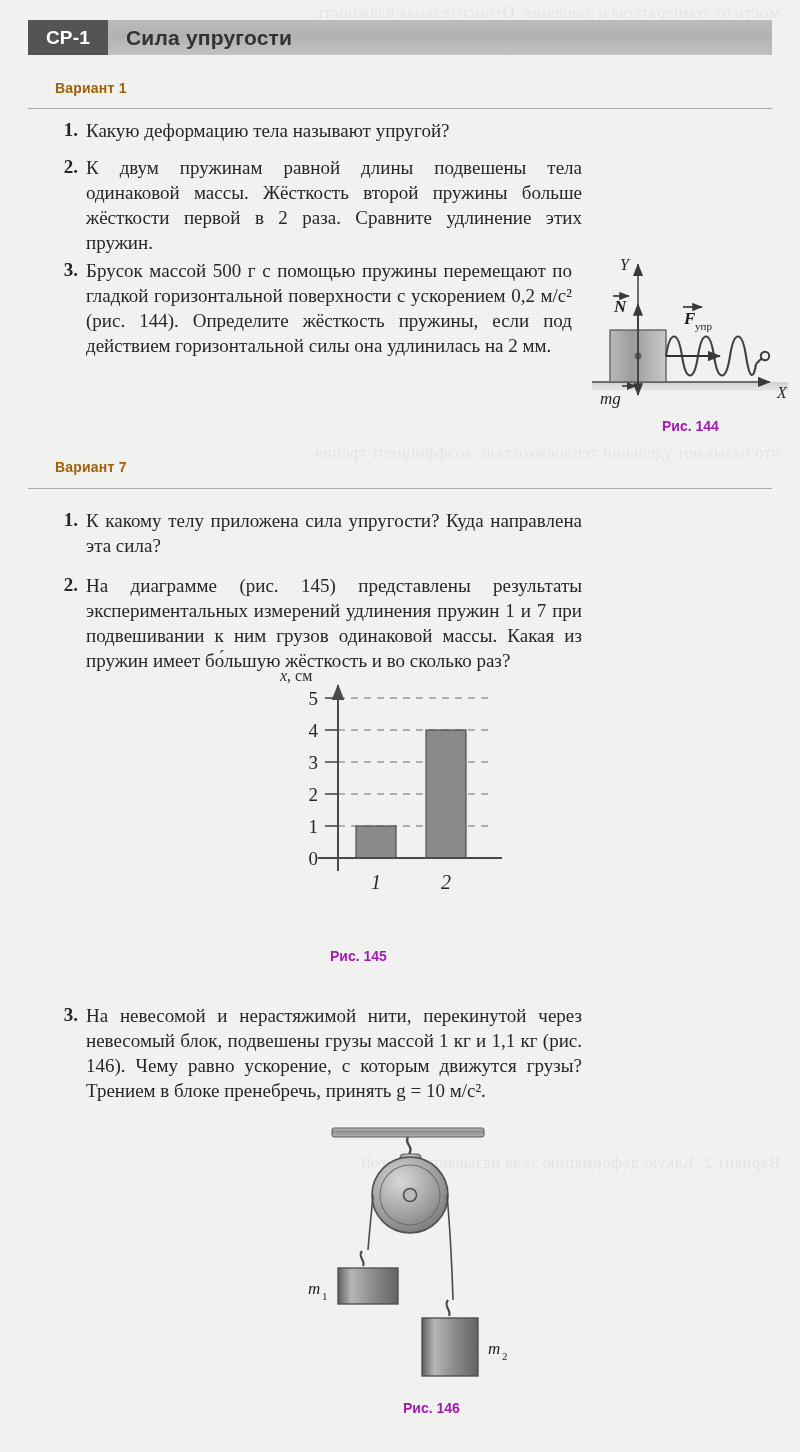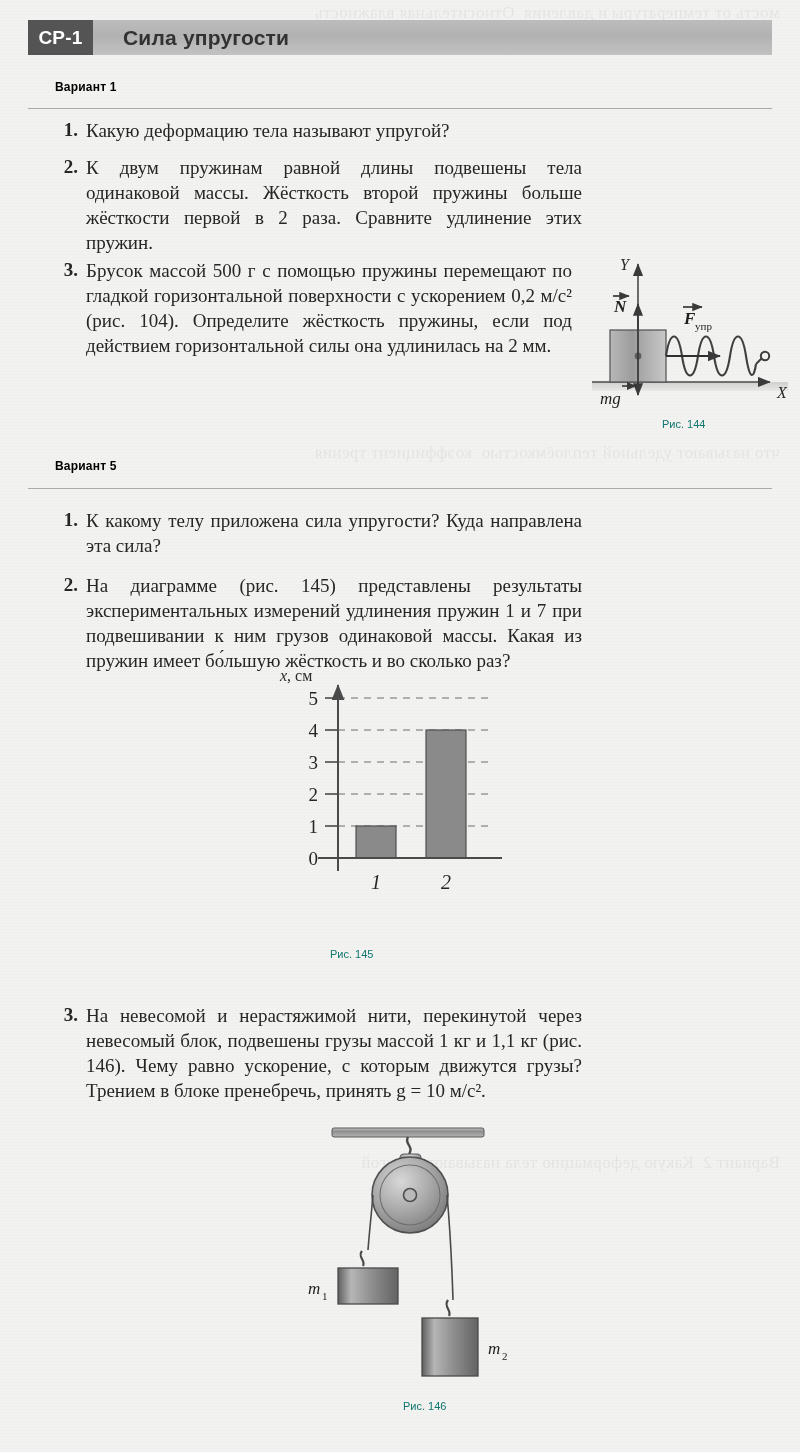--- a/index.html
+++ b/index.html
@@ -49,50 +49,50 @@
     position: absolute;
     left: 28px;
     top: 20px;
     width: 744px;
     height: 35px;
     background: linear-gradient(180deg,#bcbcbc 0%, #b2b2b2 45%, #c2c2c2 100%);
     display: flex;
     align-items: center;
   }
   .banner-badge {
-    width: 65px;
+    width: 80px;
     height: 35px;
     background: #545454;
     color: #ffffff;
     font-family: "Liberation Sans", sans-serif;
     font-weight: bold;
     font-size: 19px;
     display: flex;
     align-items: center;
     justify-content: center;
     letter-spacing: .2px;
     flex: 0 0 auto;
   }
   .banner-title {
-    margin-left: 30px;
+    margin-left: 18px;
     font-family: "Liberation Sans", sans-serif;
     font-weight: bold;
     font-size: 21px;
     color: #323232;
     letter-spacing: .2px;
   }
 
   
   .variant-head {
     position: absolute;
     left: 55px;
     font-family: "Liberation Sans", sans-serif;
     font-weight: bold;
-    font-size: 12px;
-    color: #000000;
+    font-size: 14px;
+    color: #a16207;
     letter-spacing: .2px;
   }
   .rule {
     position: absolute;
     left: 28px;
     width: 744px;
     height: 1px;
     background: #a9a9a9;
   }
 
@@ -118,23 +118,23 @@
     line-height: 25px;
     text-align: justify;
     color: #262626;
   }
   .q-body.nojust { text-align: left; }
 
   
   .fig-caption {
     position: absolute;
     font-family: "Liberation Sans", sans-serif;
-    font-weight: normal;
-    font-size: 11px;
-    color: #0f766e;
+    font-weight: bold;
+    font-size: 14px;
+    color: #a21caf;
   }
 
   
   .fig144 { position: absolute; left: 592px; top: 252px; width: 200px; height: 160px; }
 
   
   .fig145 { position: absolute; left: 258px; top: 661px; width: 260px; height: 245px; }
 
   
   .fig146 { position: absolute; left: 300px; top: 1118px; width: 250px; height: 275px; }
@@ -166,21 +166,21 @@
     <div class="q-body nojust">Какую деформацию тела называют упругой?</div>
   </div>
 
   <div class="q" style="left:52px; top:155px; width:530px;">
     <div class="q-num">2.</div>
     <div class="q-body">К двум пружинам равной длины подвешены тела одинаковой массы. Жёсткость второй пружины больше жёсткости первой в 2 раза. Сравните удлинение этих пружин.</div>
   </div>
 
   <div class="q" style="left:52px; top:258px; width:520px;">
     <div class="q-num">3.</div>
-    <div class="q-body">Брусок массой 500 г с помощью пружины перемещают по гладкой горизонтальной поверхности с ускорением 0,2 м/с² (рис. 104). Определите жёсткость пружины, если под действием горизонтальной силы она удлинилась на 2 мм.</div>
+    <div class="q-body">Брусок массой 500 г с помощью пружины перемещают по гладкой горизонтальной поверхности с ускорением 0,2 м/с² (рис. 144). Определите жёсткость пружины, если под действием горизонтальной силы она удлинилась на 2 мм.</div>
   </div>
 
   <div class="fig144">
     <svg width="200" height="160" viewBox="0 0 200 160">
       <defs>
         <linearGradient id="blockGrad" x1="0" y1="0" x2="1" y2="0">
           <stop offset="0%" stop-color="#b8b8b8"></stop>
           <stop offset="40%" stop-color="#9c9c9c"></stop>
           <stop offset="100%" stop-color="#c8c8c8"></stop>
         </linearGradient>
@@ -230,21 +230,21 @@
       <line x1="74" y1="104" x2="128" y2="104" stroke="#2f2f2f" stroke-width="1.9" marker-end="url(#arwS)"></line>
       <g>
         <text x="92" y="72" font-size="17" font-style="italic" font-weight="bold" font-family="Liberation Serif, serif" fill="#1f1f1f">F</text>
         <text x="103" y="78" font-size="11" font-family="Liberation Serif, serif" fill="#1f1f1f">упр</text>
         <line x1="91" y1="55" x2="110" y2="55" stroke="#1f1f1f" stroke-width="1.5" marker-end="url(#arwS)"></line>
       </g>
     </svg>
   </div>
   <div class="fig-caption" style="left:662px; top:418px;">Рис. 144</div>
 
-  <div class="variant-head" style="top:459px;">Вариант 5</div>
+  <div class="variant-head" style="top:459px;">Вариант 7</div>
   <div class="rule" style="top:488px;"></div>
 
   <div class="q" style="left:52px; top:508px; width:530px;">
     <div class="q-num">1.</div>
     <div class="q-body">К какому телу приложена сила упругости? Куда направлена эта сила?</div>
   </div>
 
   <div class="q" style="left:52px; top:573px; width:530px;">
     <div class="q-num">2.</div>
     <div class="q-body">На диаграмме (рис. 145) представлены результаты экспериментальных измерений удлинения пружин 1 и 7 при подвешивании к ним грузов одинаковой массы. Какая из пружин имеет бо́льшую жёсткость и во сколько раз?</div>

